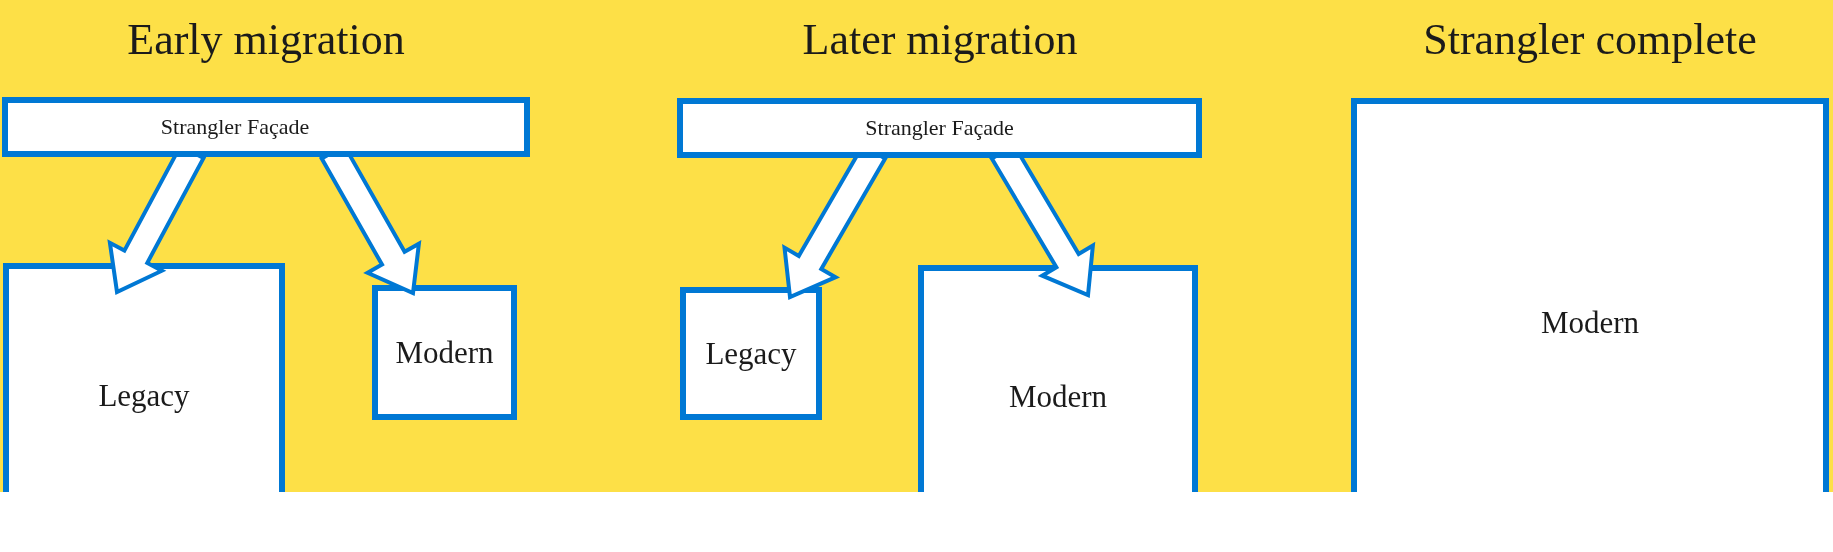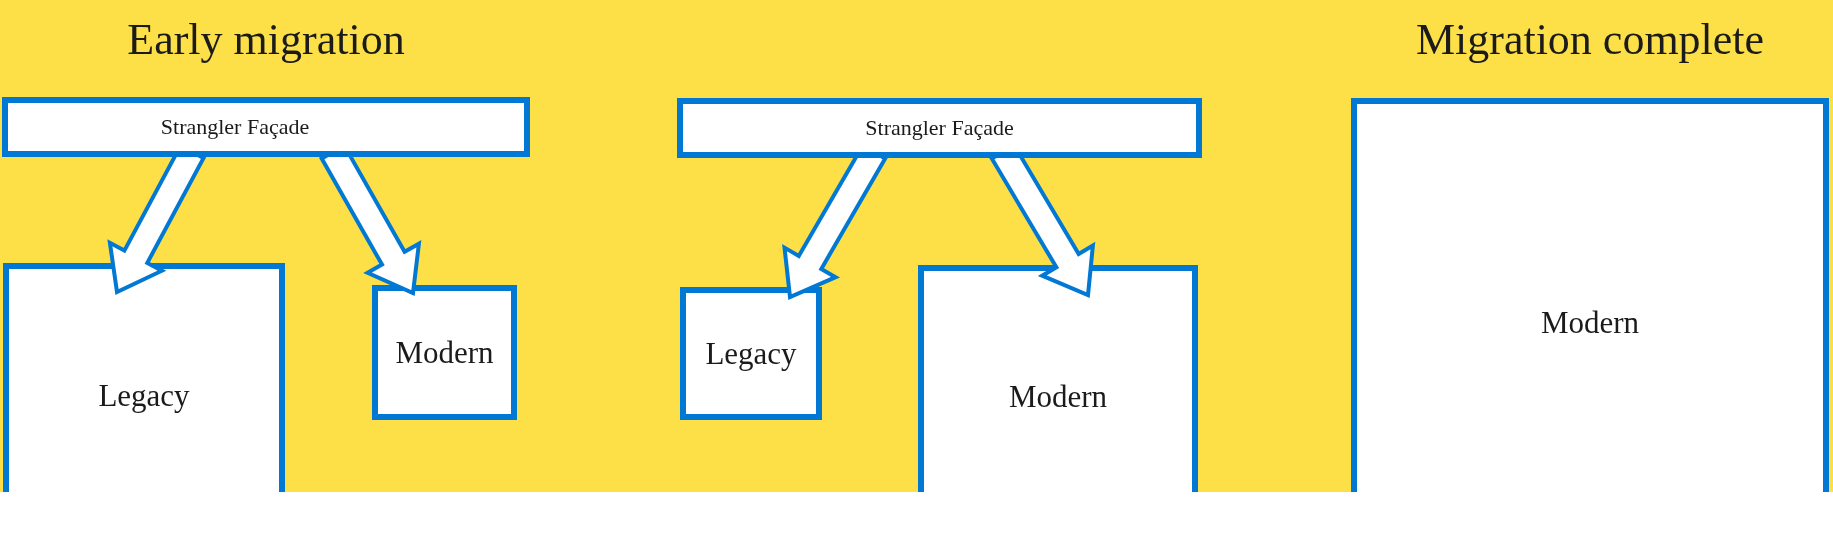--- a/index.html
+++ b/index.html
@@ -66,21 +66,22 @@
     z-index: 20;
     pointer-events: none;
   }
 </style>
 </head>
 <body>
 
 <div class="canvas">
 
   <div class="panel-title" style="left:66px;   width:400px;">Early migration</div>
-  <div class="panel-title" style="left:1390px; width:400px;">Migration complete</div>
+  <div class="panel-title" style="left:740px;  width:400px;">Later migration</div>
+  <div class="panel-title" style="left:1390px; width:400px;">Strangler complete</div>
 
   <div class="box facade" style="left:2px; top:97px; width:528px; height:60px;">
     <div class="facade-1-label-wrap">
       <span class="box-label">Strangler Façade</span>
     </div>
   </div>
   <div class="box target" style="left:3px; top:263px; width:282px; height:265px;">
     <span class="box-label">Legacy</span>
   </div>
   <div class="box target" style="left:372px; top:285px; width:145px; height:135px;">

